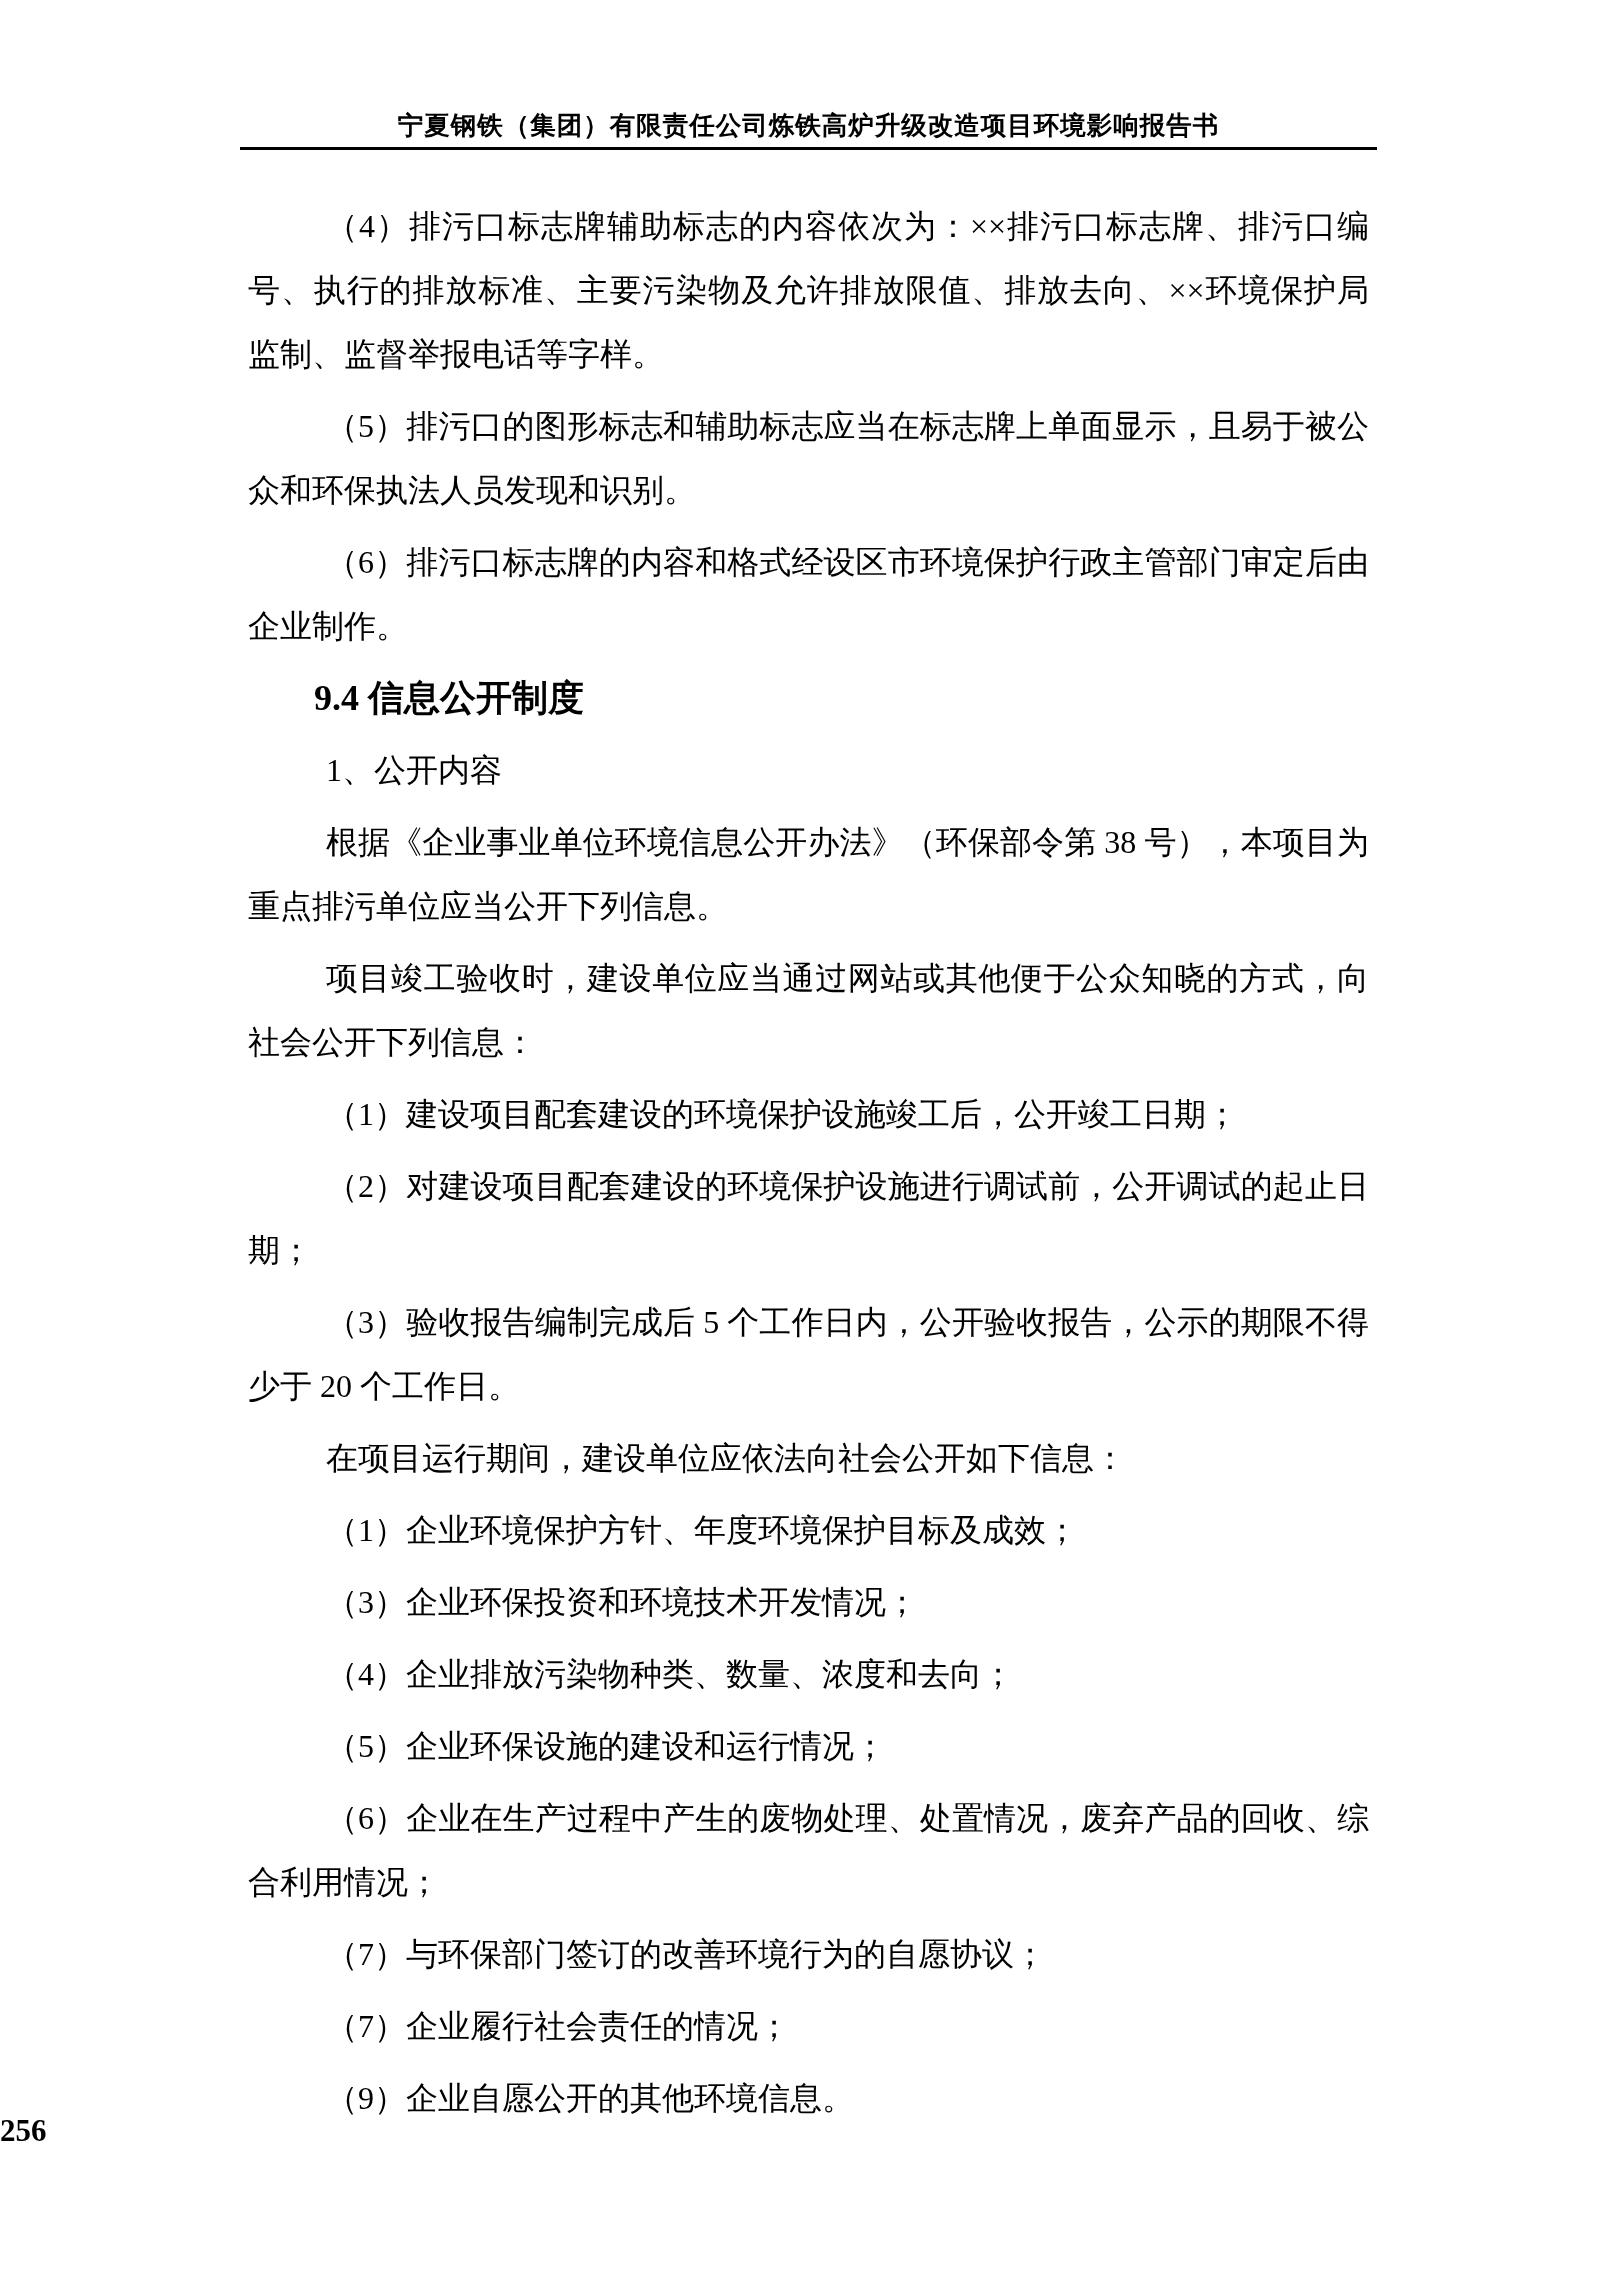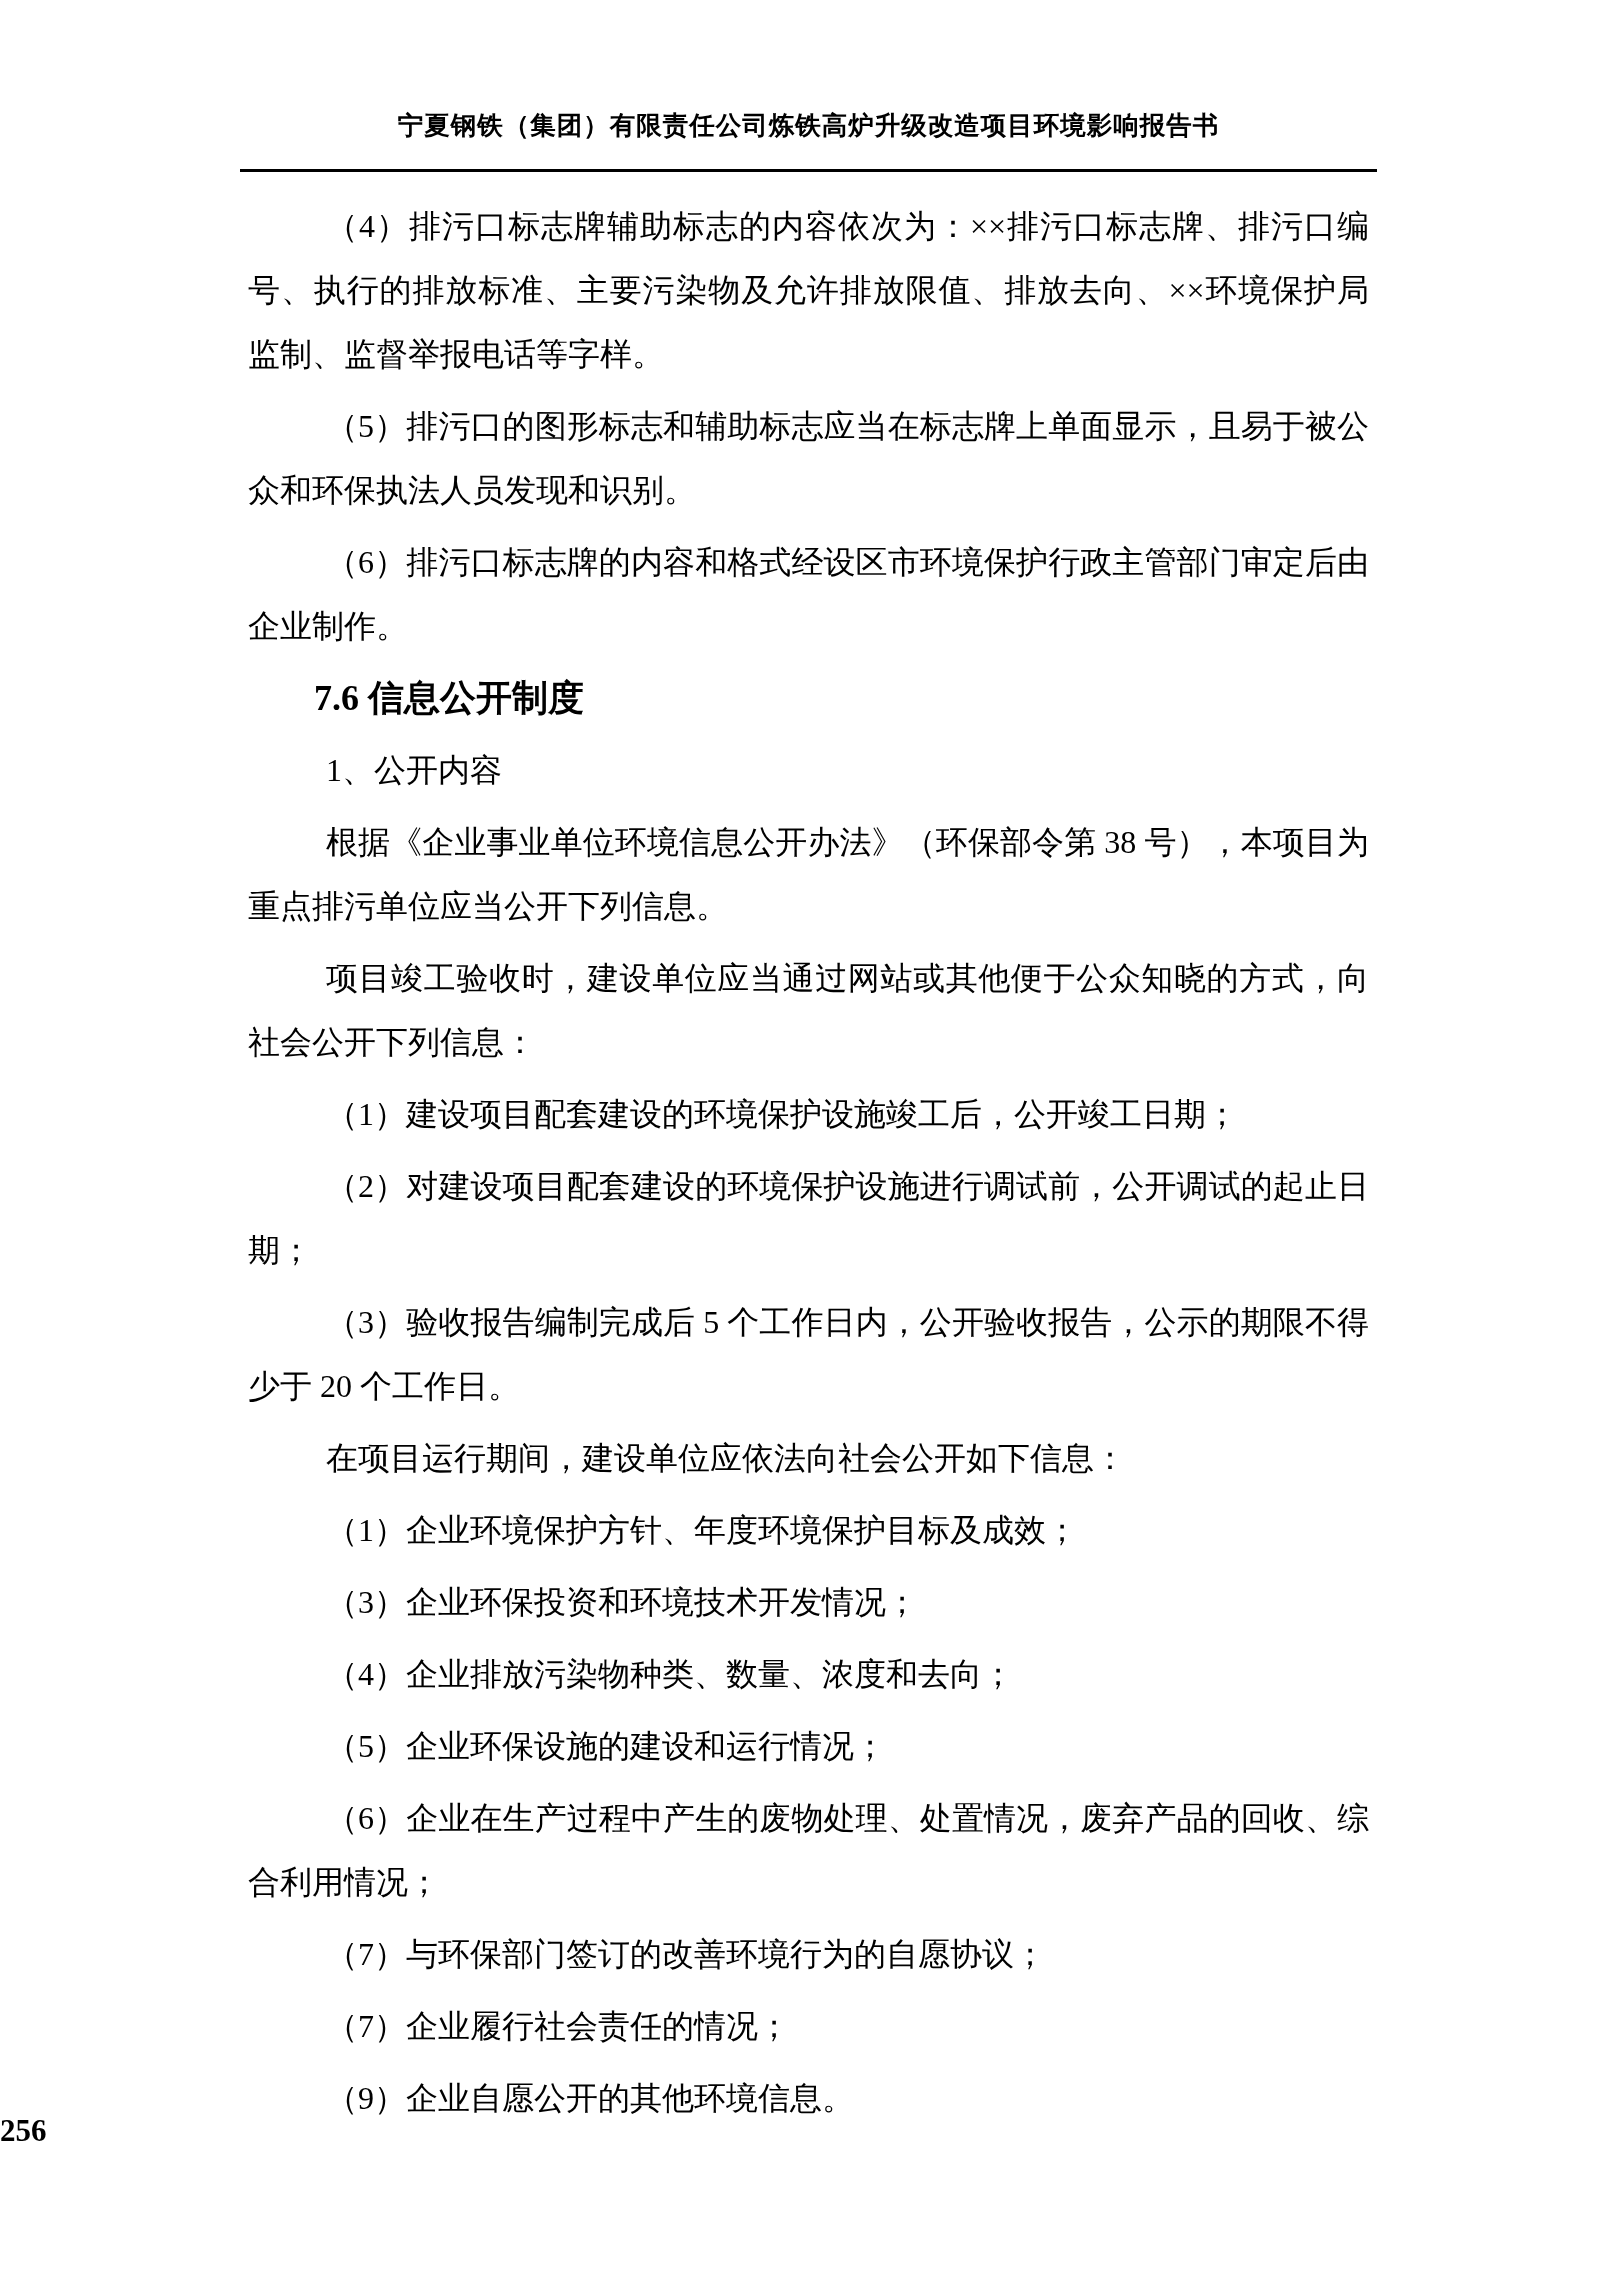--- a/index.html
+++ b/index.html
@@ -20,21 +20,21 @@
   .page-header {
     position: absolute;
     left: 240px;
     top: 108px;
     width: 1137px;
     text-align: center;
     font-size: 25.5px;
     font-weight: bold;
     letter-spacing: 1px;
     border-bottom: 3.9px solid #000000;
-    padding-bottom: 26px;
+    padding-bottom: 4px;
   }
   .doc-body {
     position: absolute;
     left: 240px;
     top: 186px;
     width: 1137px;
     font-size: 32px;
     line-height: 64px;
     text-align: justify;
     text-justify: inter-character;
@@ -68,21 +68,21 @@
 <div class="page">
 
   <header class="page-header">
     <span>宁夏钢铁（集团）有限责任公司炼铁高炉升级改造项目环境影响报告书</span>
   </header>
 
   <main class="doc-body">
     <p class="para">（4）排污口标志牌辅助标志的内容依次为：××排污口标志牌、排污口编号、执行的排放标准、主要污染物及允许排放限值、排放去向、××环境保护局监制、监督举报电话等字样。</p>
     <p class="para">（5）排污口的图形标志和辅助标志应当在标志牌上单面显示，且易于被公众和环保执法人员发现和识别。</p>
     <p class="para">（6）排污口标志牌的内容和格式经设区市环境保护行政主管部门审定后由企业制作。</p>
-    <h2 class="section-heading">7.6 信息公开制度</h2>
+    <h2 class="section-heading">9.4 信息公开制度</h2>
     <p class="para">1、公开内容</p>
     <p class="para">根据《企业事业单位环境信息公开办法》（环保部令第 38 号），本项目为重点排污单位应当公开下列信息。</p>
     <p class="para">项目竣工验收时，建设单位应当通过网站或其他便于公众知晓的方式，向社会公开下列信息：</p>
     <p class="para">（1）建设项目配套建设的环境保护设施竣工后，公开竣工日期；</p>
     <p class="para">（2）对建设项目配套建设的环境保护设施进行调试前，公开调试的起止日期；</p>
     <p class="para">（3）验收报告编制完成后 5 个工作日内，公开验收报告，公示的期限不得少于 20 个工作日。</p>
     <p class="para">在项目运行期间，建设单位应依法向社会公开如下信息：</p>
     <p class="para">（1）企业环境保护方针、年度环境保护目标及成效；</p>
     <p class="para">（3）企业环保投资和环境技术开发情况；</p>
     <p class="para">（4）企业排放污染物种类、数量、浓度和去向；</p>

